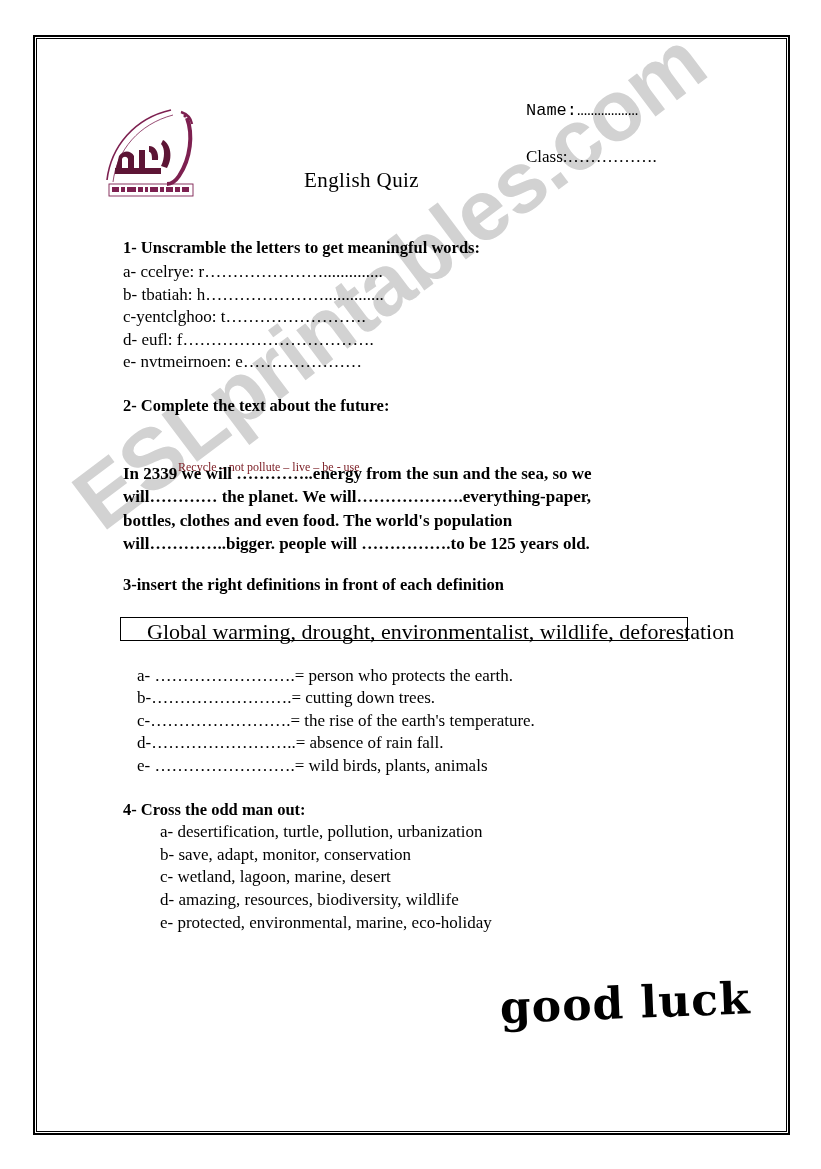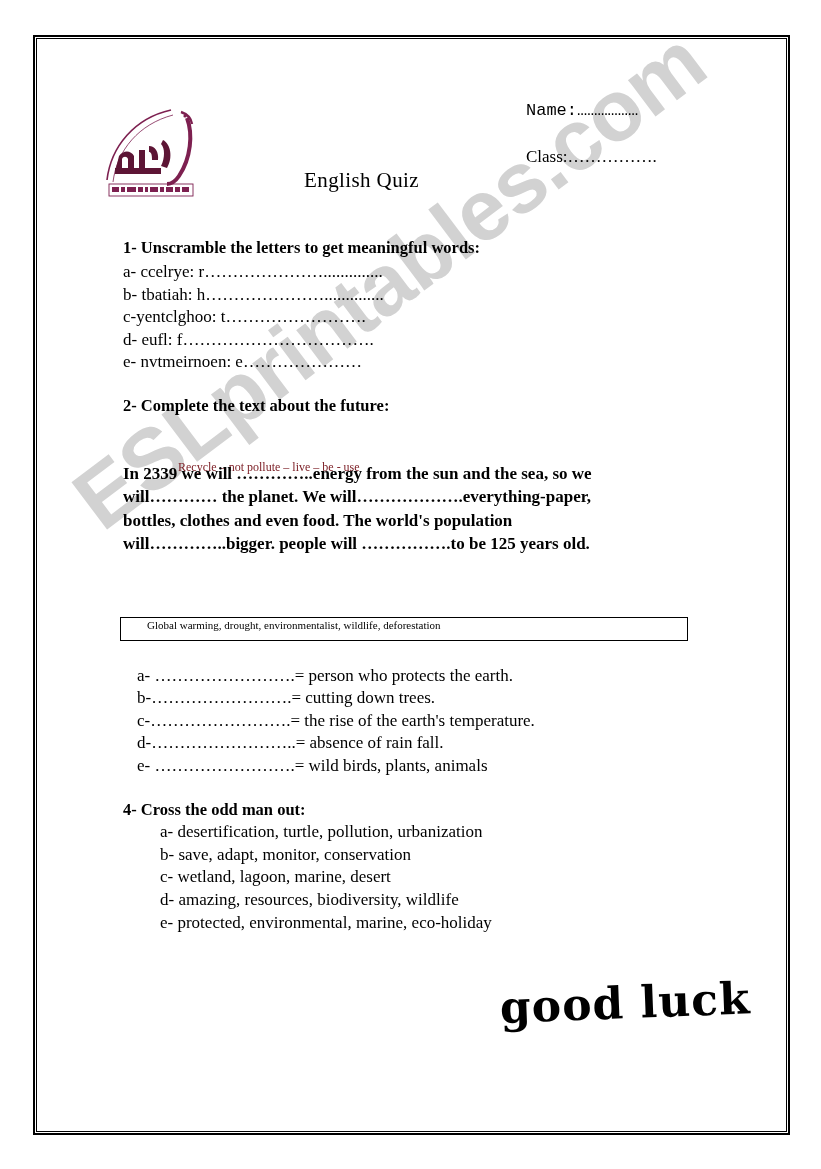--- a/index.html
+++ b/index.html
@@ -146,21 +146,21 @@
     top: 617px;
     width: 568px;
     height: 24px;
     border: 1px solid #000;
     box-sizing: border-box;
   }
   #wordbank-box span {
     position: absolute;
     left: 26px;
     top: 1px;
-    font-size: 11px;
+    font-size: 22px;
     white-space: nowrap;
   }
   #ex3-list { position: absolute; left: 137px; top: 665px; }
   #ex3-list .line { position: relative; left: 0; top: 0; display: block; line-height: 22.4px; }
 
   
   #ex4-heading { left: 123px; top: 800px; }
   #ex4-list { position: absolute; left: 123px; top: 821px; margin-left: 37px; }
   #ex4-list .line { position: relative; left: 0; top: 0; display: block; line-height: 22.7px; }
 
@@ -235,20 +235,21 @@
 
   <div class="sec-heading" id="ex2-heading">2- Complete the text about the future:</div>
   <div id="wordbank-red">Recycle – not pollute – live – be - use</div>
   <div id="ex2-paragraph">
     <span>In 2339 we will …………..energy from the sun and the sea, so we</span>
     <span>will…………   the planet. We will……………….everything-paper,</span>
     <span>bottles, clothes and even food. The world's population</span>
     <span>will…………..bigger. people will …………….to be 125 years old.</span>
   </div>
 
+  <div class="sec-heading" id="ex3-heading">3-insert the right definitions in front of each definition</div>
   <div id="wordbank-box">
     <span>Global warming, drought, environmentalist, wildlife, deforestation</span>
   </div>
   <div id="ex3-list">
     <span class="line">a- …………………….= person who protects the earth.</span>
     <span class="line">b-…………………….= cutting down trees.</span>
     <span class="line">c-…………………….= the rise of the earth's temperature.</span>
     <span class="line">d-……………………..= absence of rain fall.</span>
     <span class="line">e- …………………….= wild birds, plants, animals</span>
   </div>

